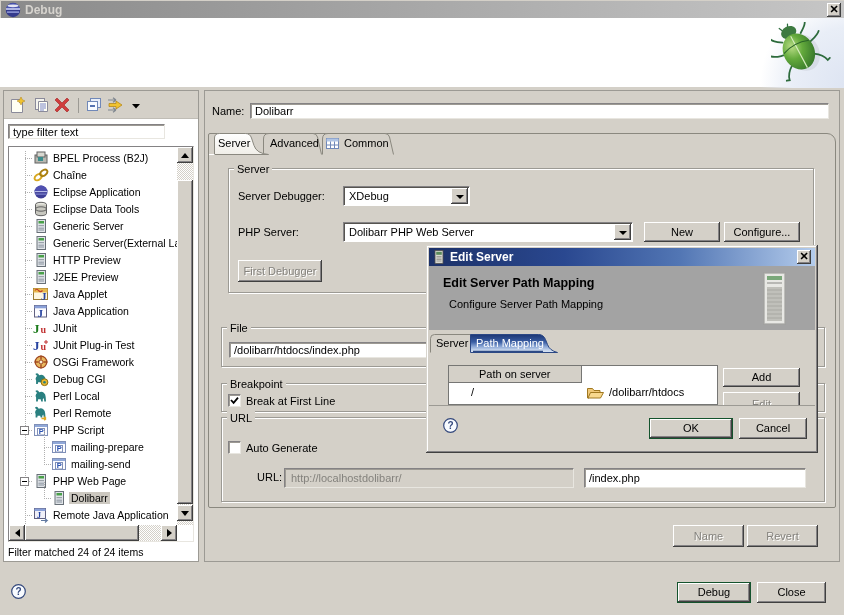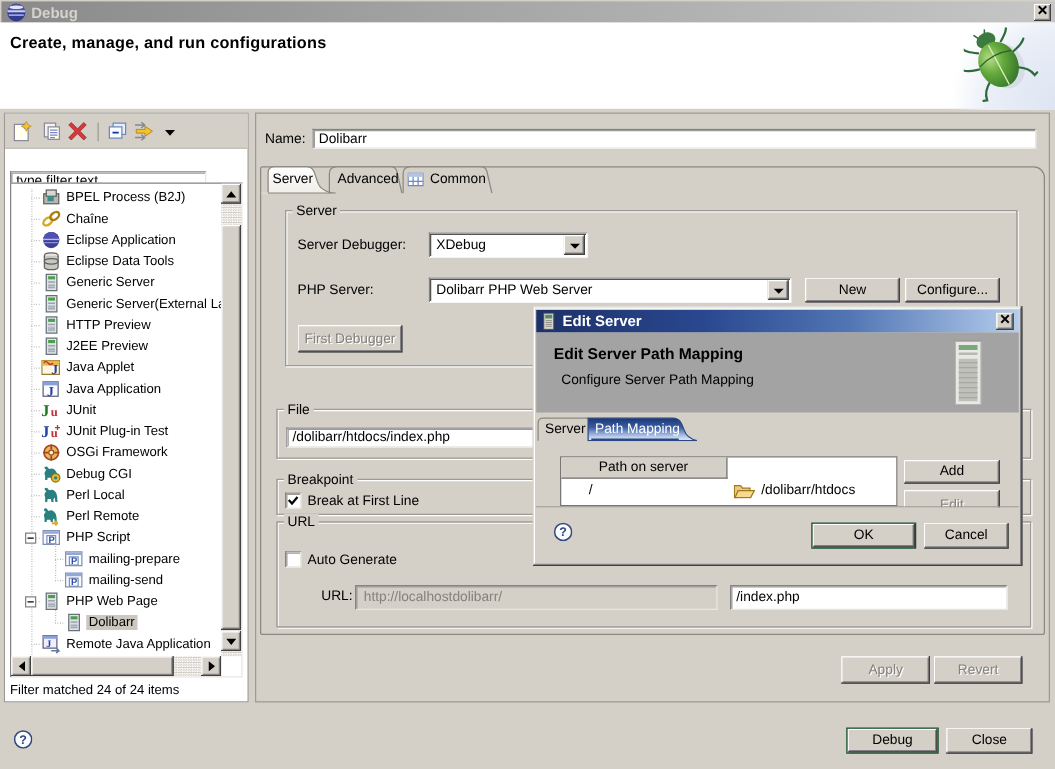--- a/index.html
+++ b/index.html
@@ -38,21 +38,20 @@
     <rect x="1" y="6.2" width="14" height="1.6" fill="#c8ccf0"></rect>
     <rect x="2" y="9.4" width="12" height="1.4" fill="#9aa2e0"></rect>
     <ellipse cx="8" cy="3.8" rx="5.5" ry="1.4" fill="#ffffff" opacity="0.85"></ellipse>
   </svg>
   <div class="abs" style="left:24px;top:2px;font-weight:bold;font-size:12px;color:#d6d3ce;">Debug</div>
   <div class="btn" style="left:826px;top:2px;width:14px;height:14px;line-height:13px;font-weight:bold;font-size:11px;">✕</div>
 </div>
 
 <div class="abs" style="left:0;top:18px;width:844px;height:69px;background:#fff;">
   <div class="abs" style="right:0;top:0;width:120px;height:70px;background:radial-gradient(circle 115px at 105% 95%, #dde4f2 0%, #e9eef7 50%, rgba(255,255,255,0) 78%);"></div>
-  <div class="abs" style="left:8px;top:8px;font-weight:bold;font-size:13px;letter-spacing:0.2px;">Create, manage, and run configurations</div>
 
   <svg class="abs" style="left:771px;top:4px;" width="60" height="64" viewBox="0 2 64 68">
     <defs>
       <radialGradient id="bugg" cx="36%" cy="30%" r="85%">
         <stop offset="0" stop-color="#b8dc86"></stop>
           <stop offset="0.4" stop-color="#64aa3c"></stop>
           <stop offset="1" stop-color="#2a6a26"></stop>
       </radialGradient>
     </defs>
     <g transform="rotate(-28 29 32)">
@@ -108,21 +107,21 @@
 
     <g transform="translate(97,0)">
       <path d="M1 3 h8 m0 0 l-3 -2.2 m3 2.2 l-3 2.2" stroke="#808890" stroke-width="1.2" fill="none"></path>
       <path d="M1 13 h8 m0 0 l-3 -2.2 m3 2.2 l-3 2.2" stroke="#808890" stroke-width="1.2" fill="none"></path>
       <path d="M2 6.5 h7 v-2.5 l6 4 -6 4 v-2.5 h-7 z" fill="#f0c330" stroke="#b08010" stroke-width="0.7"></path>
     </g>
 
     <path d="M122 7 h8 l-4 4.5 z" fill="#000"></path>
   </svg>
 
-  <div class="inp" style="left:4px;top:46px;width:157px;height:15px;">
+  <div class="inp" style="left:4px;top:33px;width:157px;height:15px;">
       <span class="txt">type filter text</span>
     </div>
 
   <div class="abs" style="left:4px;top:55px;width:186px;height:396px;background:#fff;border:1px solid;border-color:#848284 #e8e6e0 #e8e6e0 #848284;">
     <div id="tree" class="abs" style="left:0;top:0;width:168px;height:378px;overflow:hidden;">
         <div style="position:absolute;left:16px;top:4px;width:1px;height:446px;background-image:linear-gradient(#b0b0b0 1px, transparent 1px);background-size:1px 2px;"></div>
         <div style="position:absolute;left:16px;top:11px;width:8px;height:1px;background-image:linear-gradient(90deg,#b0b0b0 1px, transparent 1px);background-size:2px 1px;"></div>
         <svg style="position:absolute;left:24px;top:3px;" width="16" height="16" viewBox="0 0 16 16">
           <rect x="2" y="5" width="12" height="8" fill="#b8b8b0" stroke="#606060"></rect>
           <rect x="4" y="2" width="8" height="5" fill="#d8d8d0" stroke="#606060"></rect>
@@ -395,21 +394,21 @@
 <div class="cb" style="left:228px;top:441px;"></div>
 <div class="lbl" style="left:246px;top:442px;">Auto Generate</div>
 <div class="lbl" style="left:257px;top:471px;">URL:</div>
 <div class="inp" style="left:284px;top:468px;width:290px;height:20px;background:#d4d0c8;">
     <span class="txt" style="left:6px;color:#84827d;">http://localhostdolibarr/</span>
   </div>
 <div class="inp" style="left:584px;top:468px;width:222px;height:20px;">
     <span class="txt">/index.php</span>
   </div>
 
-<div class="btn dis" style="left:673px;top:525px;width:71px;height:22px;line-height:22px;">Apply</div>
+<div class="btn dis" style="left:673px;top:525px;width:71px;height:22px;line-height:22px;">Name</div>
 <div class="btn dis" style="left:747px;top:525px;width:71px;height:22px;line-height:22px;">Revert</div>
 
 <svg class="abs" style="left:11px;top:584px;" width="15" height="15" viewBox="0 0 15 15">
     <circle cx="7.5" cy="7.5" r="6.8" fill="#f8fbff" stroke="#33487c" stroke-width="1.2"></circle>
     <text x="7.5" y="11" text-anchor="middle" font-size="10" font-weight="bold" fill="#33487c" font-family="Liberation Sans">?</text>
   </svg>
 <div class="btn def" style="left:677px;top:582px;width:74px;height:21px;line-height:19px;">Debug</div>
 <div class="btn" style="left:757px;top:582px;width:69px;height:21px;line-height:21px;">Close</div>
 
 <div class="abs" style="left:426px;top:245px;width:392px;height:208px;background:#d4d0c8;box-shadow: inset -1px -1px 0 #404040, inset 1px 1px 0 #d8d5ce, inset -2px -2px 0 #848284, inset 2px 2px 0 #fff;">

